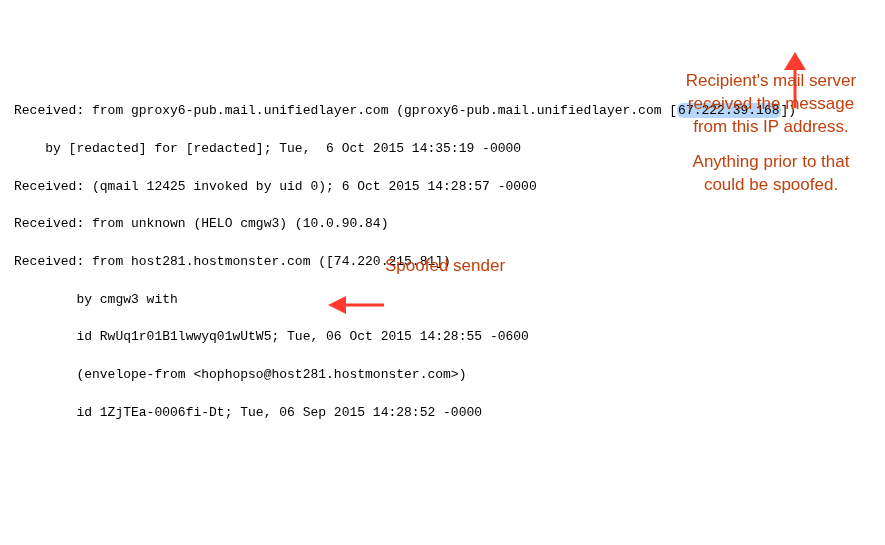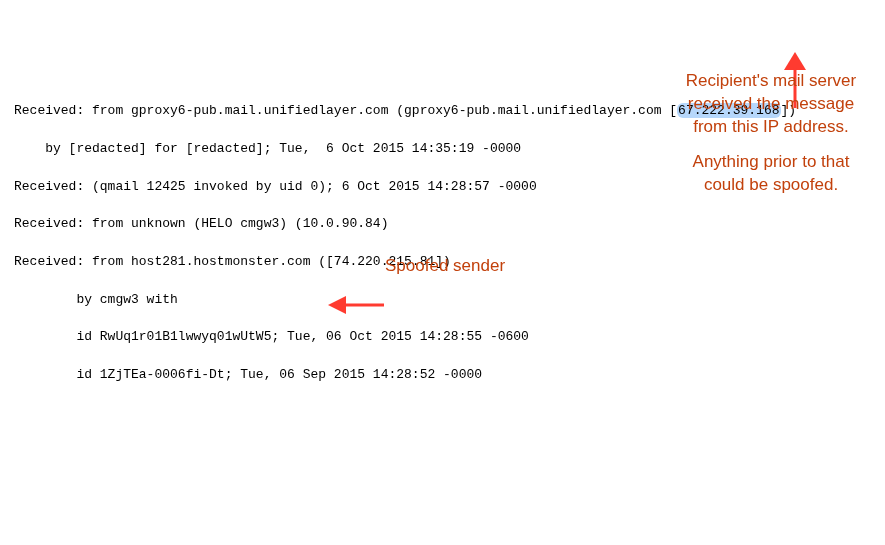--- a/index.html
+++ b/index.html
@@ -59,20 +59,21 @@
 
 
 <div>
 <div class="header-line"><span>Received: from gproxy6-pub.mail.unifiedlayer.com (gproxy6-pub.mail.unifiedlayer.com [</span><span class="ip-highlight">67.222.39.168</span><span>])</span></div>
 <div class="header-line">    by [redacted] for [redacted]; Tue,  6 Oct 2015 14:35:19 -0000</div>
 <div class="header-line">Received: (qmail 12425 invoked by uid 0); 6 Oct 2015 14:28:57 -0000</div>
 <div class="header-line">Received: from unknown (HELO cmgw3) (10.0.90.84)</div>
 <div class="header-line">Received: from host281.hostmonster.com ([74.220.215.81])</div>
 <div class="header-line">        by cmgw3 with</div>
 <div class="header-line">        id RwUq1r01B1lwwyq01wUtW5; Tue, 06 Oct 2015 14:28:55 -0600</div>
+<div class="header-line">        (envelope-from &lt;hophopso@host281.hostmonster.com&gt;)</div>
 <div class="header-line">        id 1ZjTEa-0006fi-Dt; Tue, 06 Sep 2015 14:28:52 -0000</div>
 
 
 
 
 
 
 
 
 

